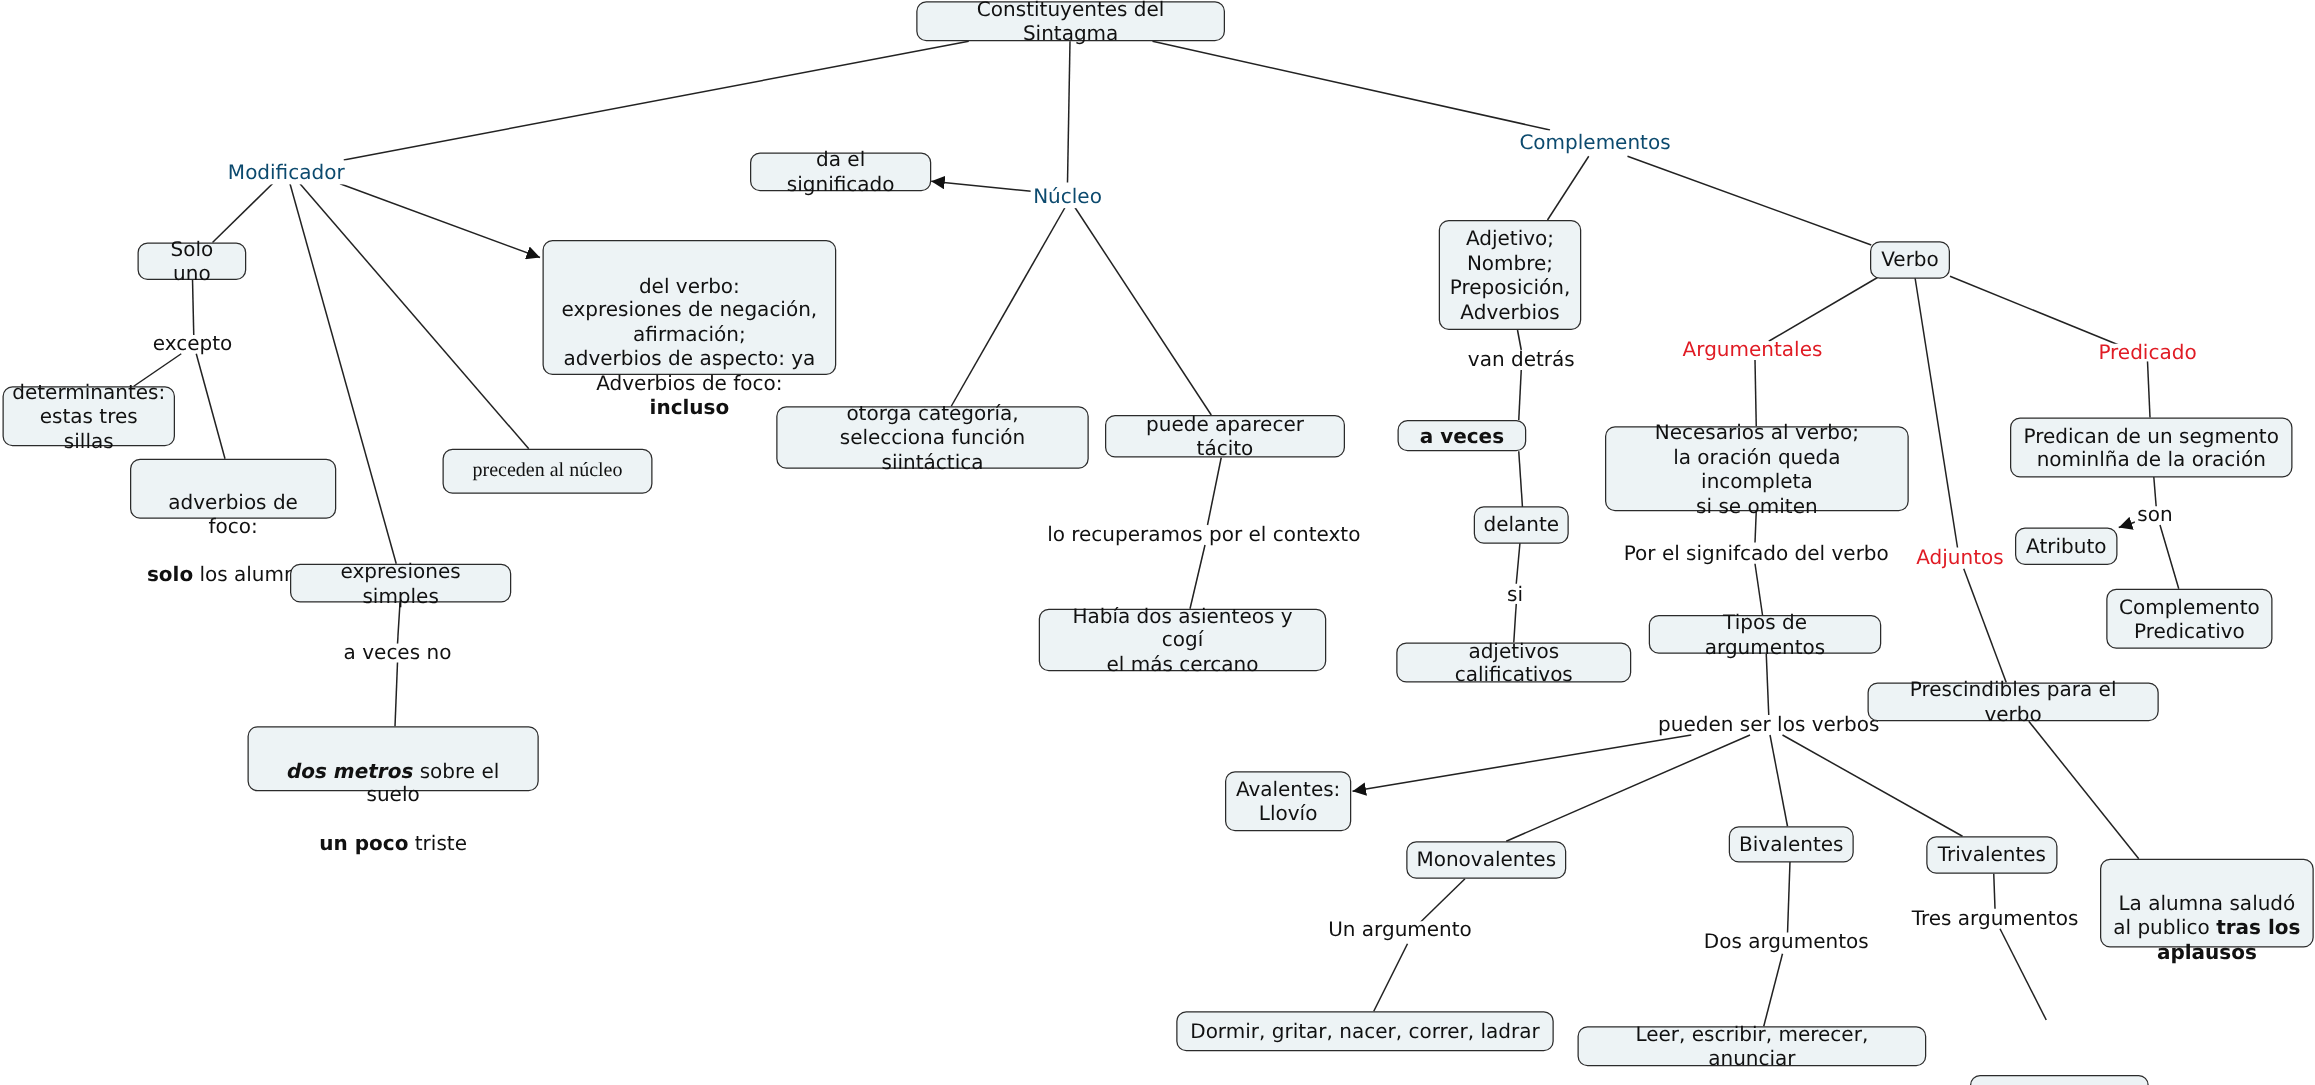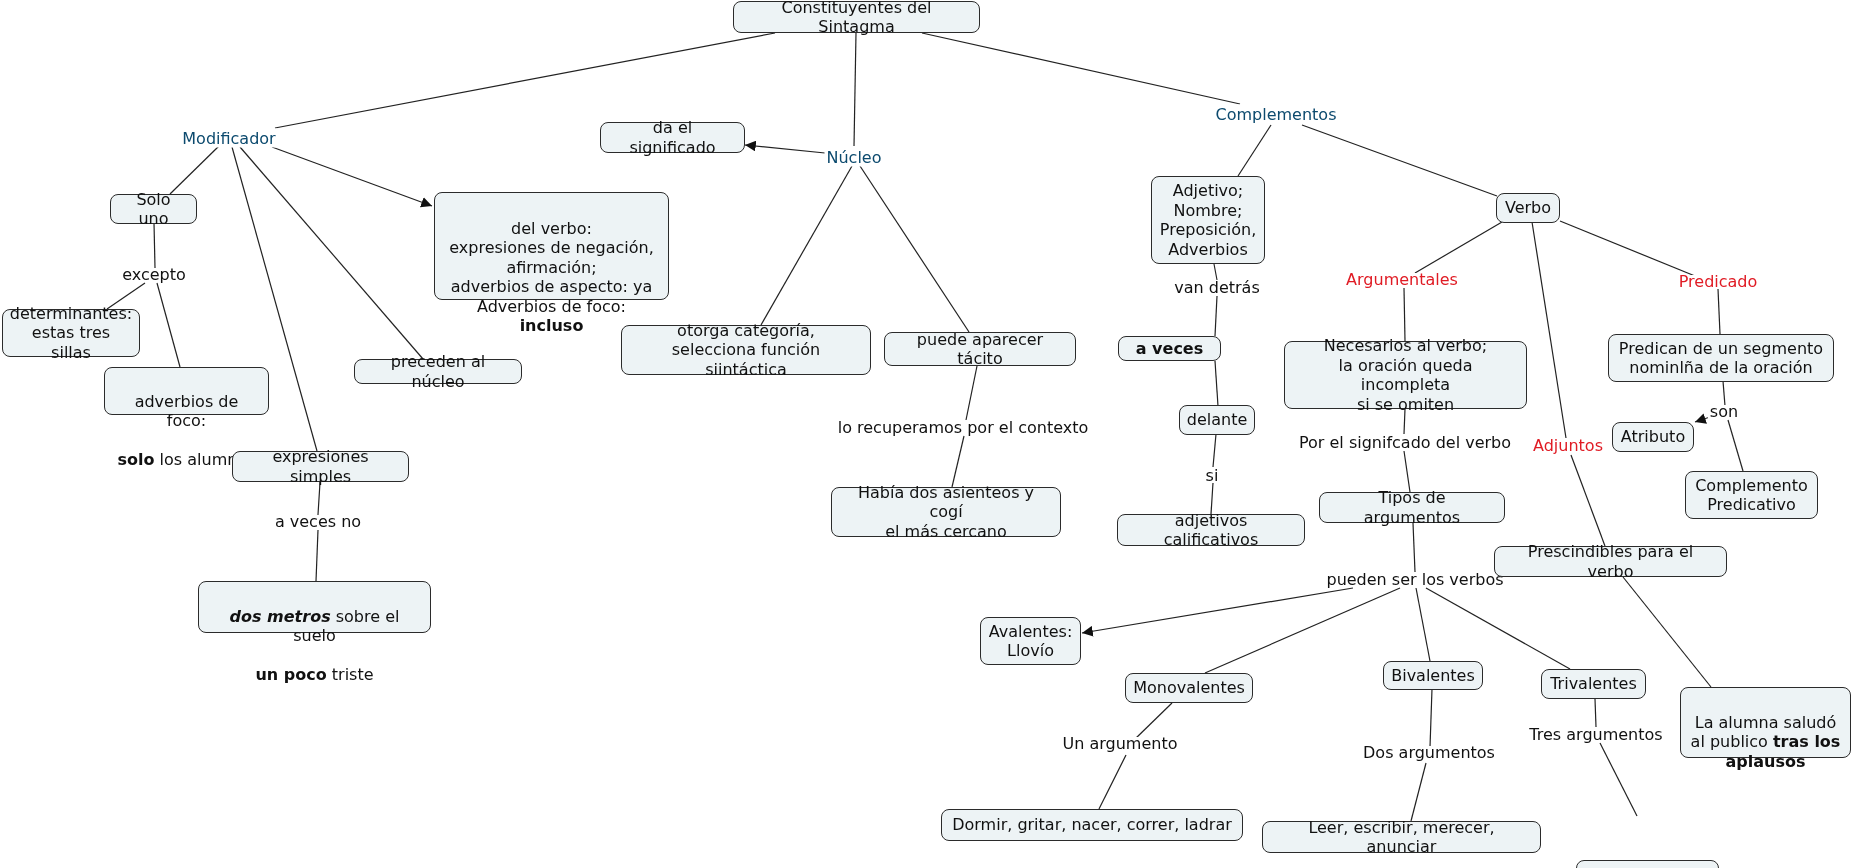--- a/index.html
+++ b/index.html
@@ -97,21 +97,21 @@
   <span style="white-space: pre-line;">adverbios de foco:</span><br>
   <b style="white-space: pre-line;">solo</b><span style="white-space: pre-line;"> los alumnos</span>
 </div>
 <div class="node" style="left:434px;top:192px;width:235px;height:108px;display:block;padding-top:6px;">
   <span style="white-space: pre-line; margin-top: 16px;">del verbo:
 expresiones de negación,
 afirmación;
 adverbios de aspecto: ya
 Adverbios de foco: </span><b style="white-space: pre-line;">incluso</b>
 </div>
-<div class="node" style="left:354px;top:359px;width:168px;height:25px;">preceden al núcleo</div>
+<div class="node" style="left:354px;top:359px;width:168px;height:36px;font-family:Liberation Serif, serif;">preceden al núcleo</div>
 <div class="node" style="left:232px;top:451px;width:177px;height:31px;">expresiones simples</div>
 <div class="link" style="left:318px;top:522px;">a veces  no</div>
 <div class="node" style="left:198px;top:581px;width:233px;height:52px;display:block;padding-top:5px;">
   <b style="white-space: pre-line; font-style: italic;">dos metros</b><span style="white-space: pre-line;"> sobre el suelo</span><br>
   <b style="white-space: pre-line;">un poco</b><span style="white-space: pre-line;"> triste</span>
 </div>
 
 <div class="node" style="left:600px;top:122px;width:145px;height:31px;">da el significado</div>
 <div class="node" style="left:621px;top:325px;width:250px;height:50px;">otorga categoría,
 selecciona función siintáctica</div>

